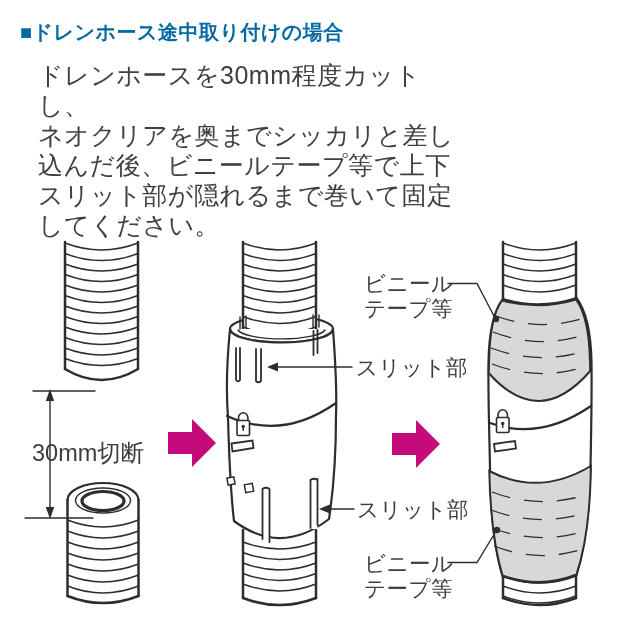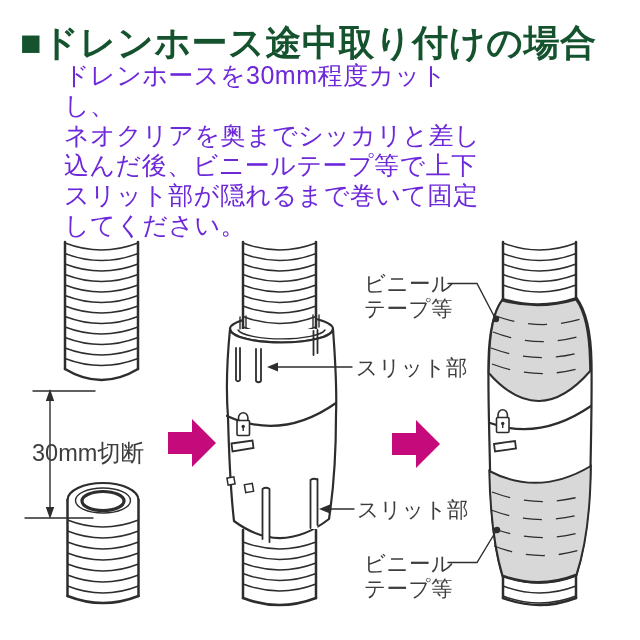--- a/index.html
+++ b/index.html
@@ -3,26 +3,26 @@
 <meta charset="utf-8">
 <style>
   html,body{margin:0;padding:0;}
   body{
     width:640px;height:640px;position:relative;overflow:hidden;
     background:#ffffff;
     font-family:"Liberation Sans","DejaVu Sans",sans-serif;
   }
   .section-title{
     position:absolute;left:20px;top:19px;
-    font-size:36px;font-weight:bold;color:#14532d;
+    font-size:20px;font-weight:bold;color:#0369a1;
     letter-spacing:0.5px;white-space:nowrap;font-family:Liberation Serif, serif;
   }
   .instructions{
-    position:absolute;left:64px;top:60px;width:420px;
-    font-size:25px;line-height:30px;color:#6d28d9;
+    position:absolute;left:38px;top:60px;width:420px;
+    font-size:25px;line-height:30px;color:#404040;
     white-space:pre-line;letter-spacing:0.5px;
   }
   svg{position:absolute;left:0;top:0;}
   .ln{fill:none;stroke:#2e2c2c;stroke-width:2.2;stroke-linecap:round;}
   .ln-th{fill:none;stroke:#2e2c2c;stroke-width:2.5;stroke-linecap:round;}
   .ln-md{fill:none;stroke:#2e2c2c;stroke-width:1.8;stroke-linecap:round;}
   .ln-tn{fill:none;stroke:#2e2c2c;stroke-width:1.4;stroke-linecap:round;}
   .ring{fill:none;stroke:#2e2c2c;stroke-width:1.4;}
   .whitefill{fill:#ffffff;stroke:none;}
   .whitestroke{fill:#ffffff;stroke:#2e2c2c;stroke-width:2.2;}

